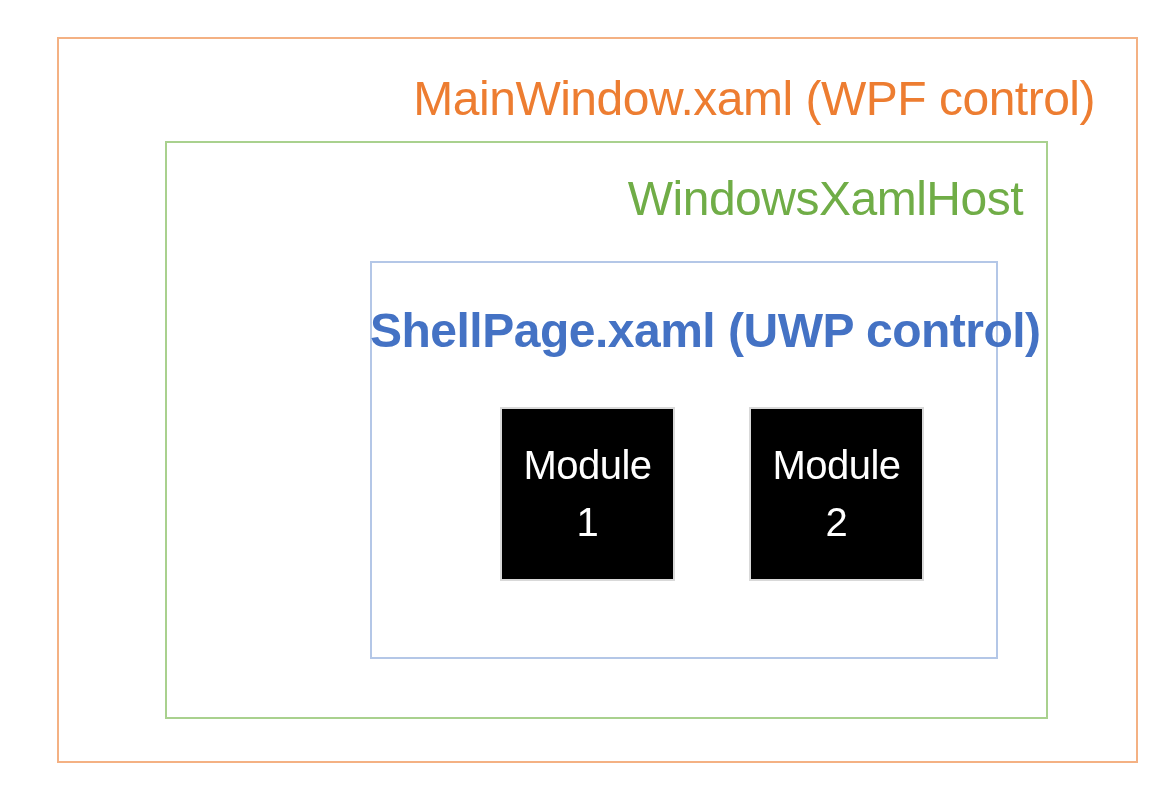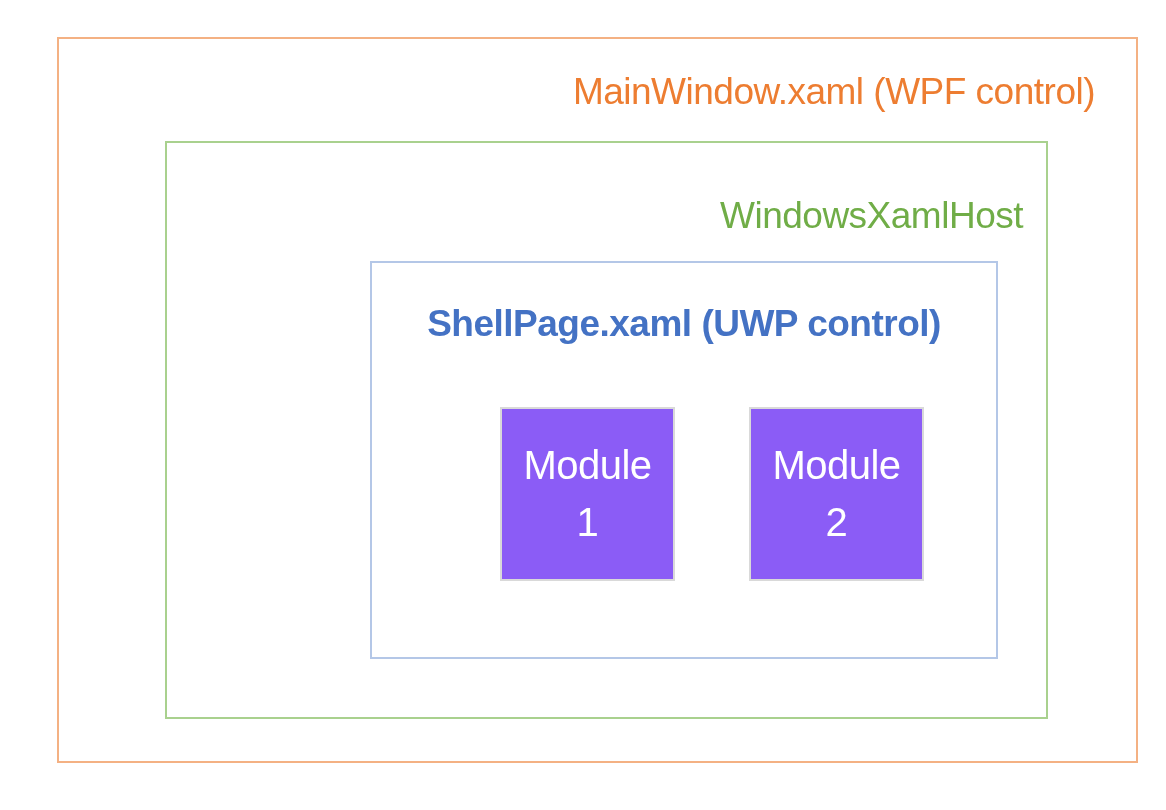--- a/index.html
+++ b/index.html
@@ -30,50 +30,49 @@
     width: 883px; height: 578px;
     border: 2px solid #A9D18E;
   }
   .frame-shell {
     left: 370px; top: 261px;
     width: 628px; height: 398px;
     border: 2px solid #B4C7E7;
   }
   .frame-label {
     position: absolute;
-    font-size: 37px;
+    font-size: 48px;
     line-height: 1.2;
     letter-spacing: -0.5px;
     white-space: nowrap;
   }
   .label-main {
     top: 70px;
     right: 71px;
     color: #ED7D31;
   }
   .label-host {
     top: 170px;
     right: 143px;
     color: #70AD47;
-    margin-top: 24px;
   }
   .label-shell {
     top: 302px;
     left: 370px;
     width: 628px;
     text-align: center;
     color: #4472C4;
     font-weight: bold;
   }
   .module {
     position: absolute;
     top: 407px;
     width: 175px;
     height: 174px;
-    background: #8b5cf6;
+    background: #000000;
     border: 2px solid #D9D9D9;
     box-sizing: border-box;
     display: flex;
     align-items: center;
     justify-content: center;
   }
   .module-1 { left: 500px; }
   .module-2 { left: 749px; }
   .module-label {
     color: #FFFFFF;

